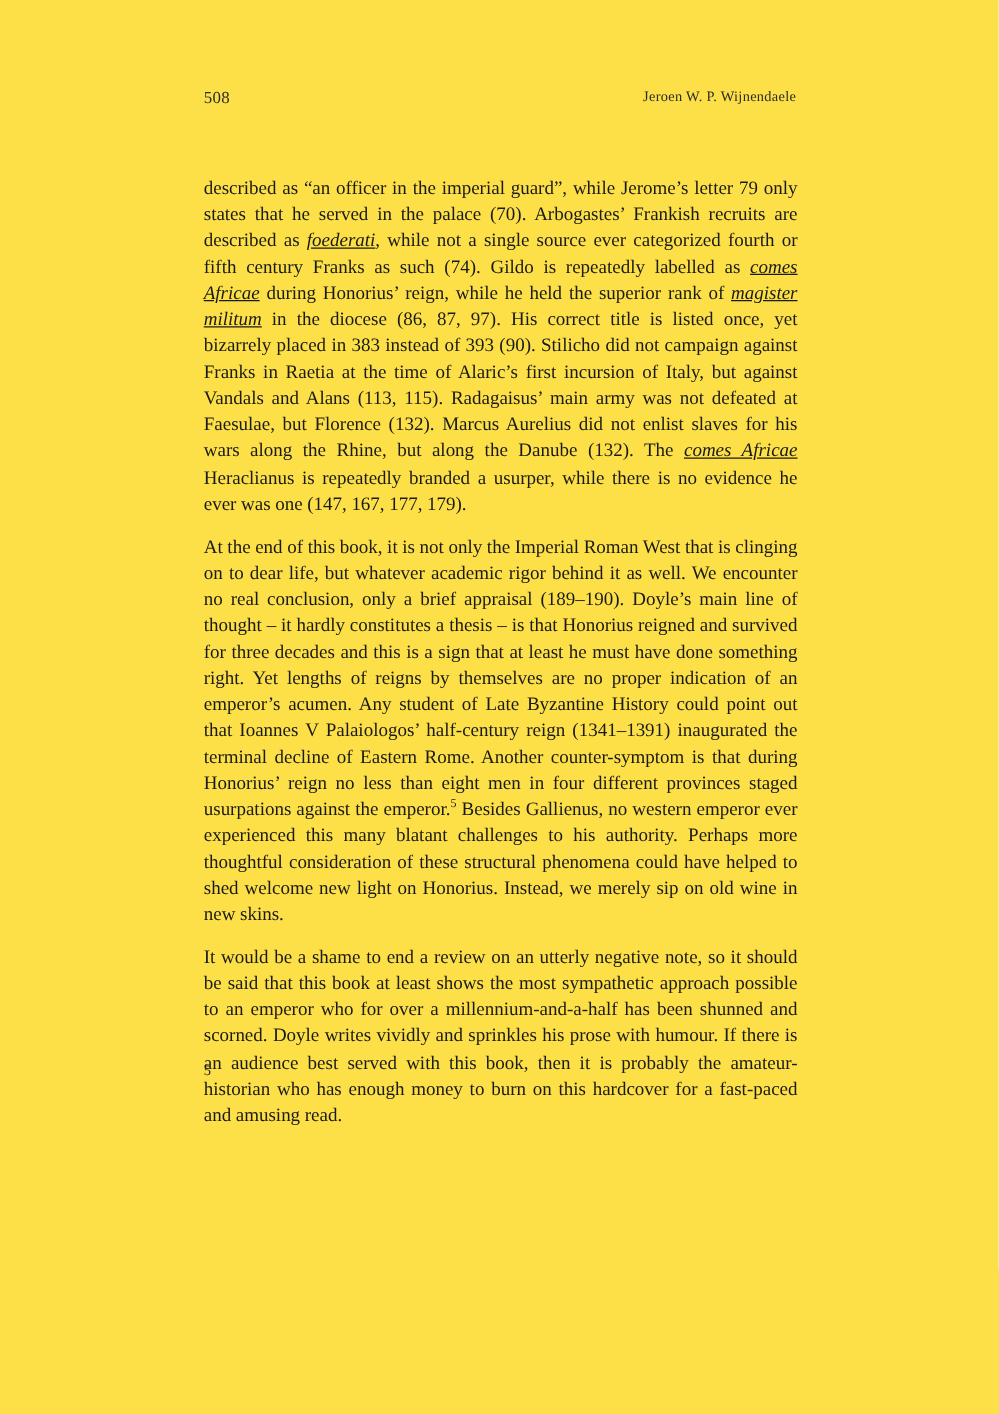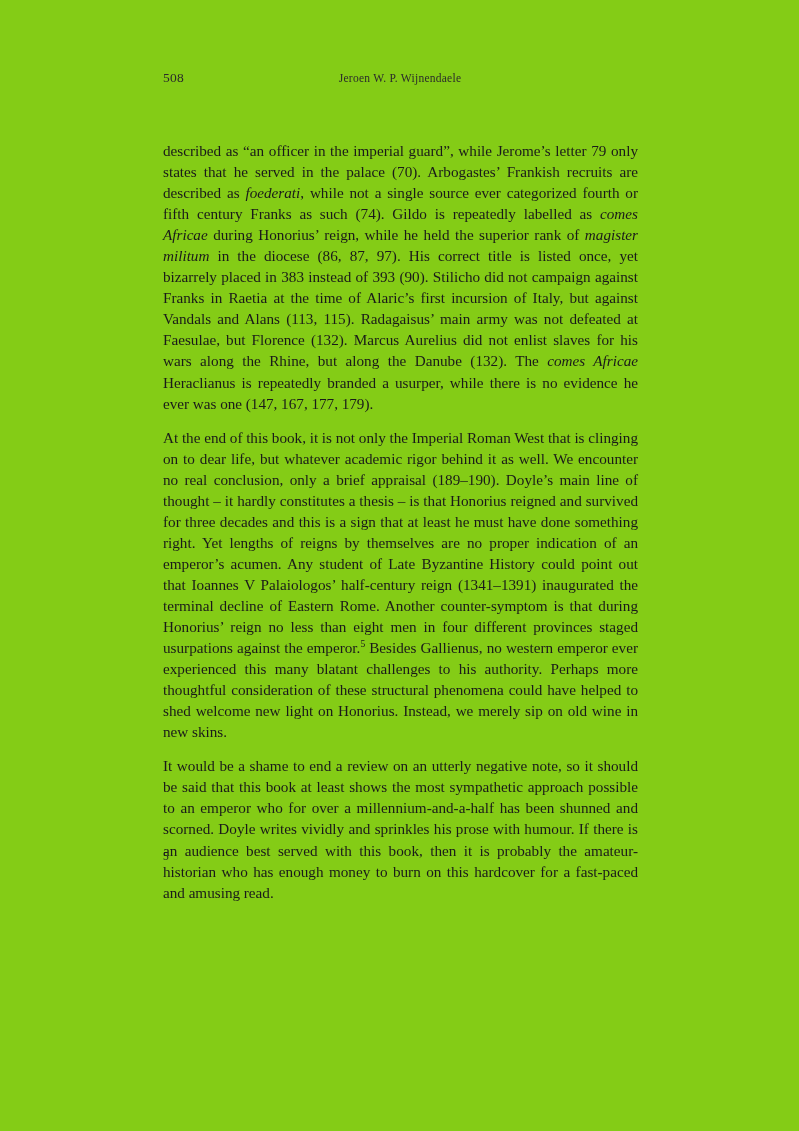--- a/index.html
+++ b/index.html
@@ -11,21 +11,21 @@
     width: 799px;
     height: 1131px;
     position: relative;
     font-family: "Liberation Serif", "DejaVu Serif", serif;
     color: #1a1a1a;
     -webkit-font-smoothing: antialiased;
   }
   .page {
     position: absolute;
     inset: 0;
-    background: #84cc16;
+    background: #fde047;
   }
 
   
   .running-head {
     position: absolute;
     left: 163px;
     top: 70px;
     width: 474px;
     height: 20px;
   }
@@ -35,21 +35,21 @@
     top: 0;
     font-size: 13.5px;
     color: #2b2b2b;
     letter-spacing: 0.2px;
   }
   .head-title {
     position: absolute;
     left: 0;
     right: 0;
     top: 2px;
-    text-align: center;
+    text-align: right;
     font-size: 11.5px;
     color: #2b2b2b;
     letter-spacing: 0.25px;
   }
 
   
   .textblock {
     position: absolute;
     left: 163px;
     top: 140px;
@@ -63,20 +63,21 @@
     text-justify: inter-word;
     hyphens: manual;
     -webkit-hyphens: manual;
     word-spacing: -0.1px;
   }
   p.body-par:last-child {
     margin-bottom: 0;
   }
   i, .it {
     font-style: italic;
+    text-decoration: underline;
   }
   sup.fn-ref {
     font-size: 9.6px;
     vertical-align: super;
     line-height: 0;
   }
 
   
   .footnotes {
     position: absolute;

